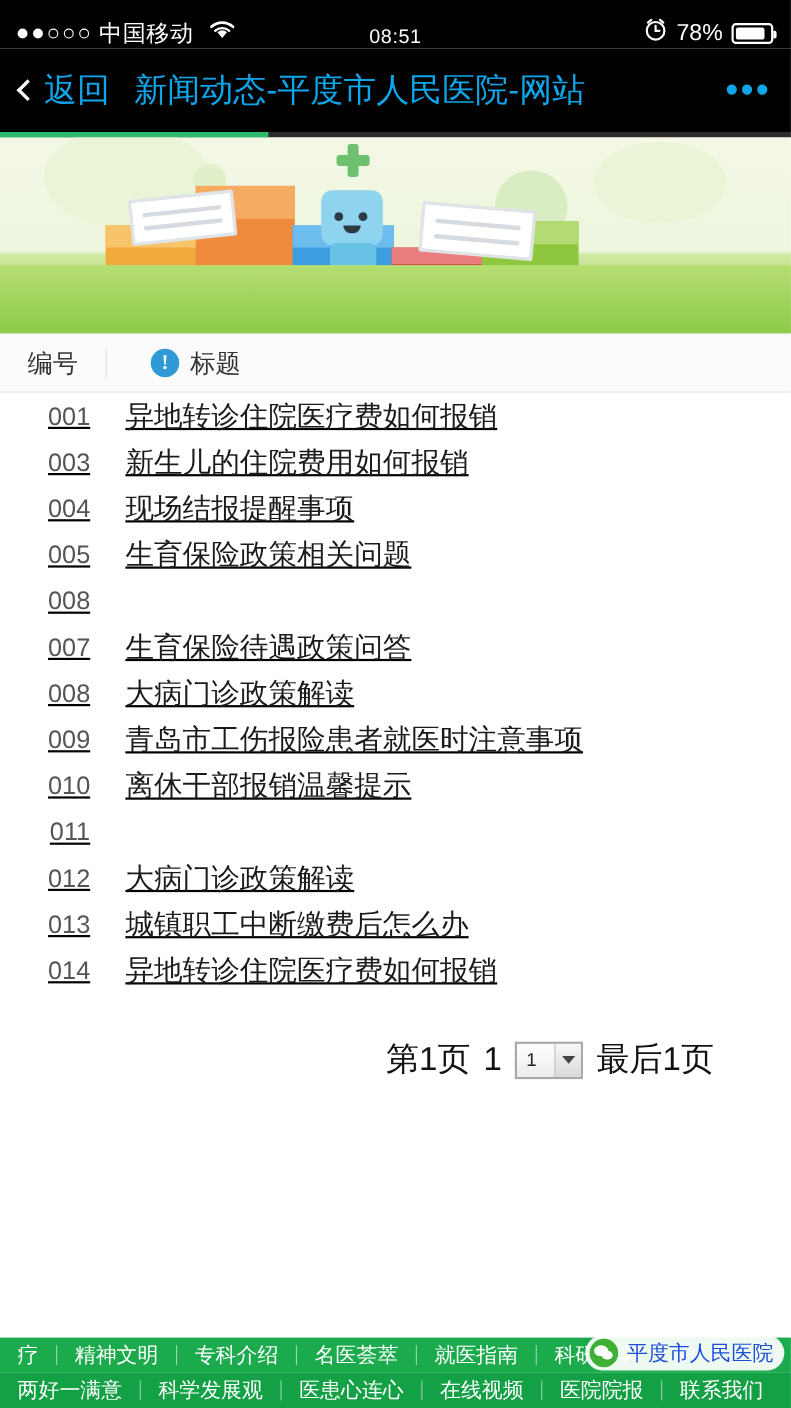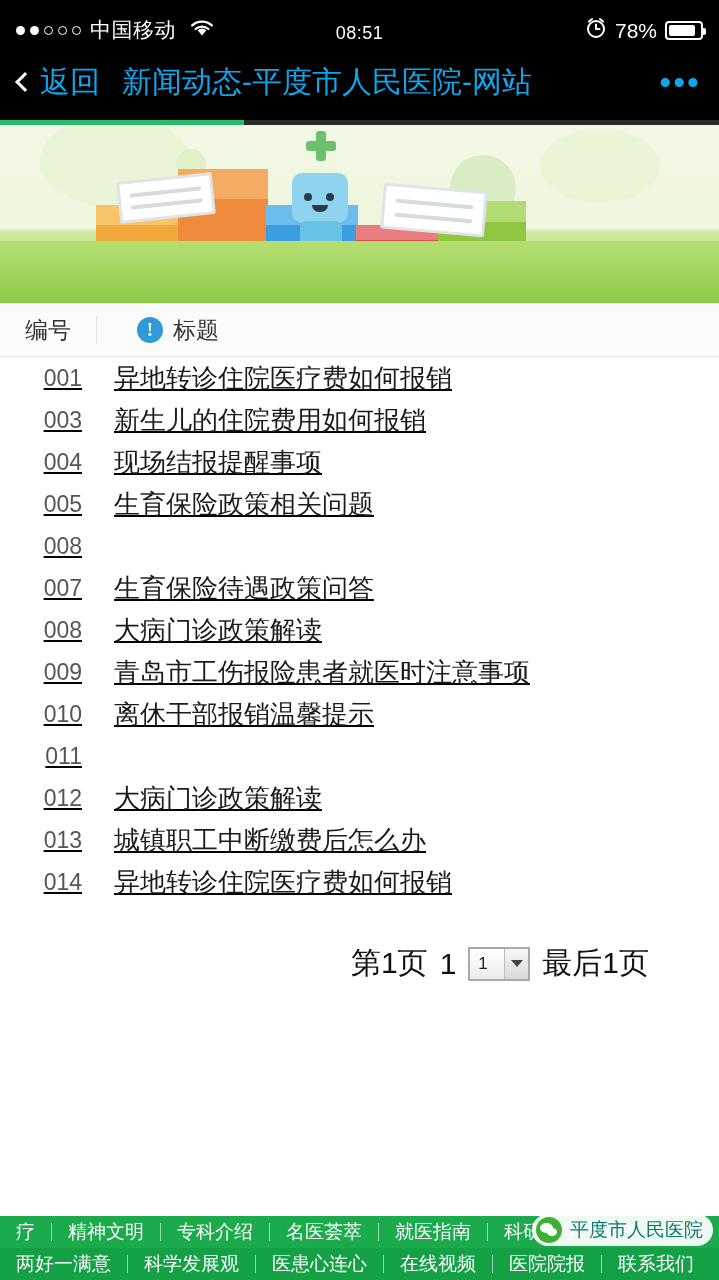--- a/index.html
+++ b/index.html
@@ -271,21 +271,21 @@
     position: absolute;
     right: 6px;
     bottom: 34px;
     display: flex;
     align-items: center;
     gap: 8px;
     background: rgba(255,255,255,.92);
     border-radius: 16px;
     padding: 3px 10px 3px 4px;
     font-size: 19px;
-    color: #0f766e;
+    color: #1d4ed8;
   }
   .wechat-logo {
     width: 26px; height: 26px;
     border-radius: 50%;
     background: #3eb135;
     position: relative;
   }
   .wechat-logo::before,
   .wechat-logo::after {
     content: "";

